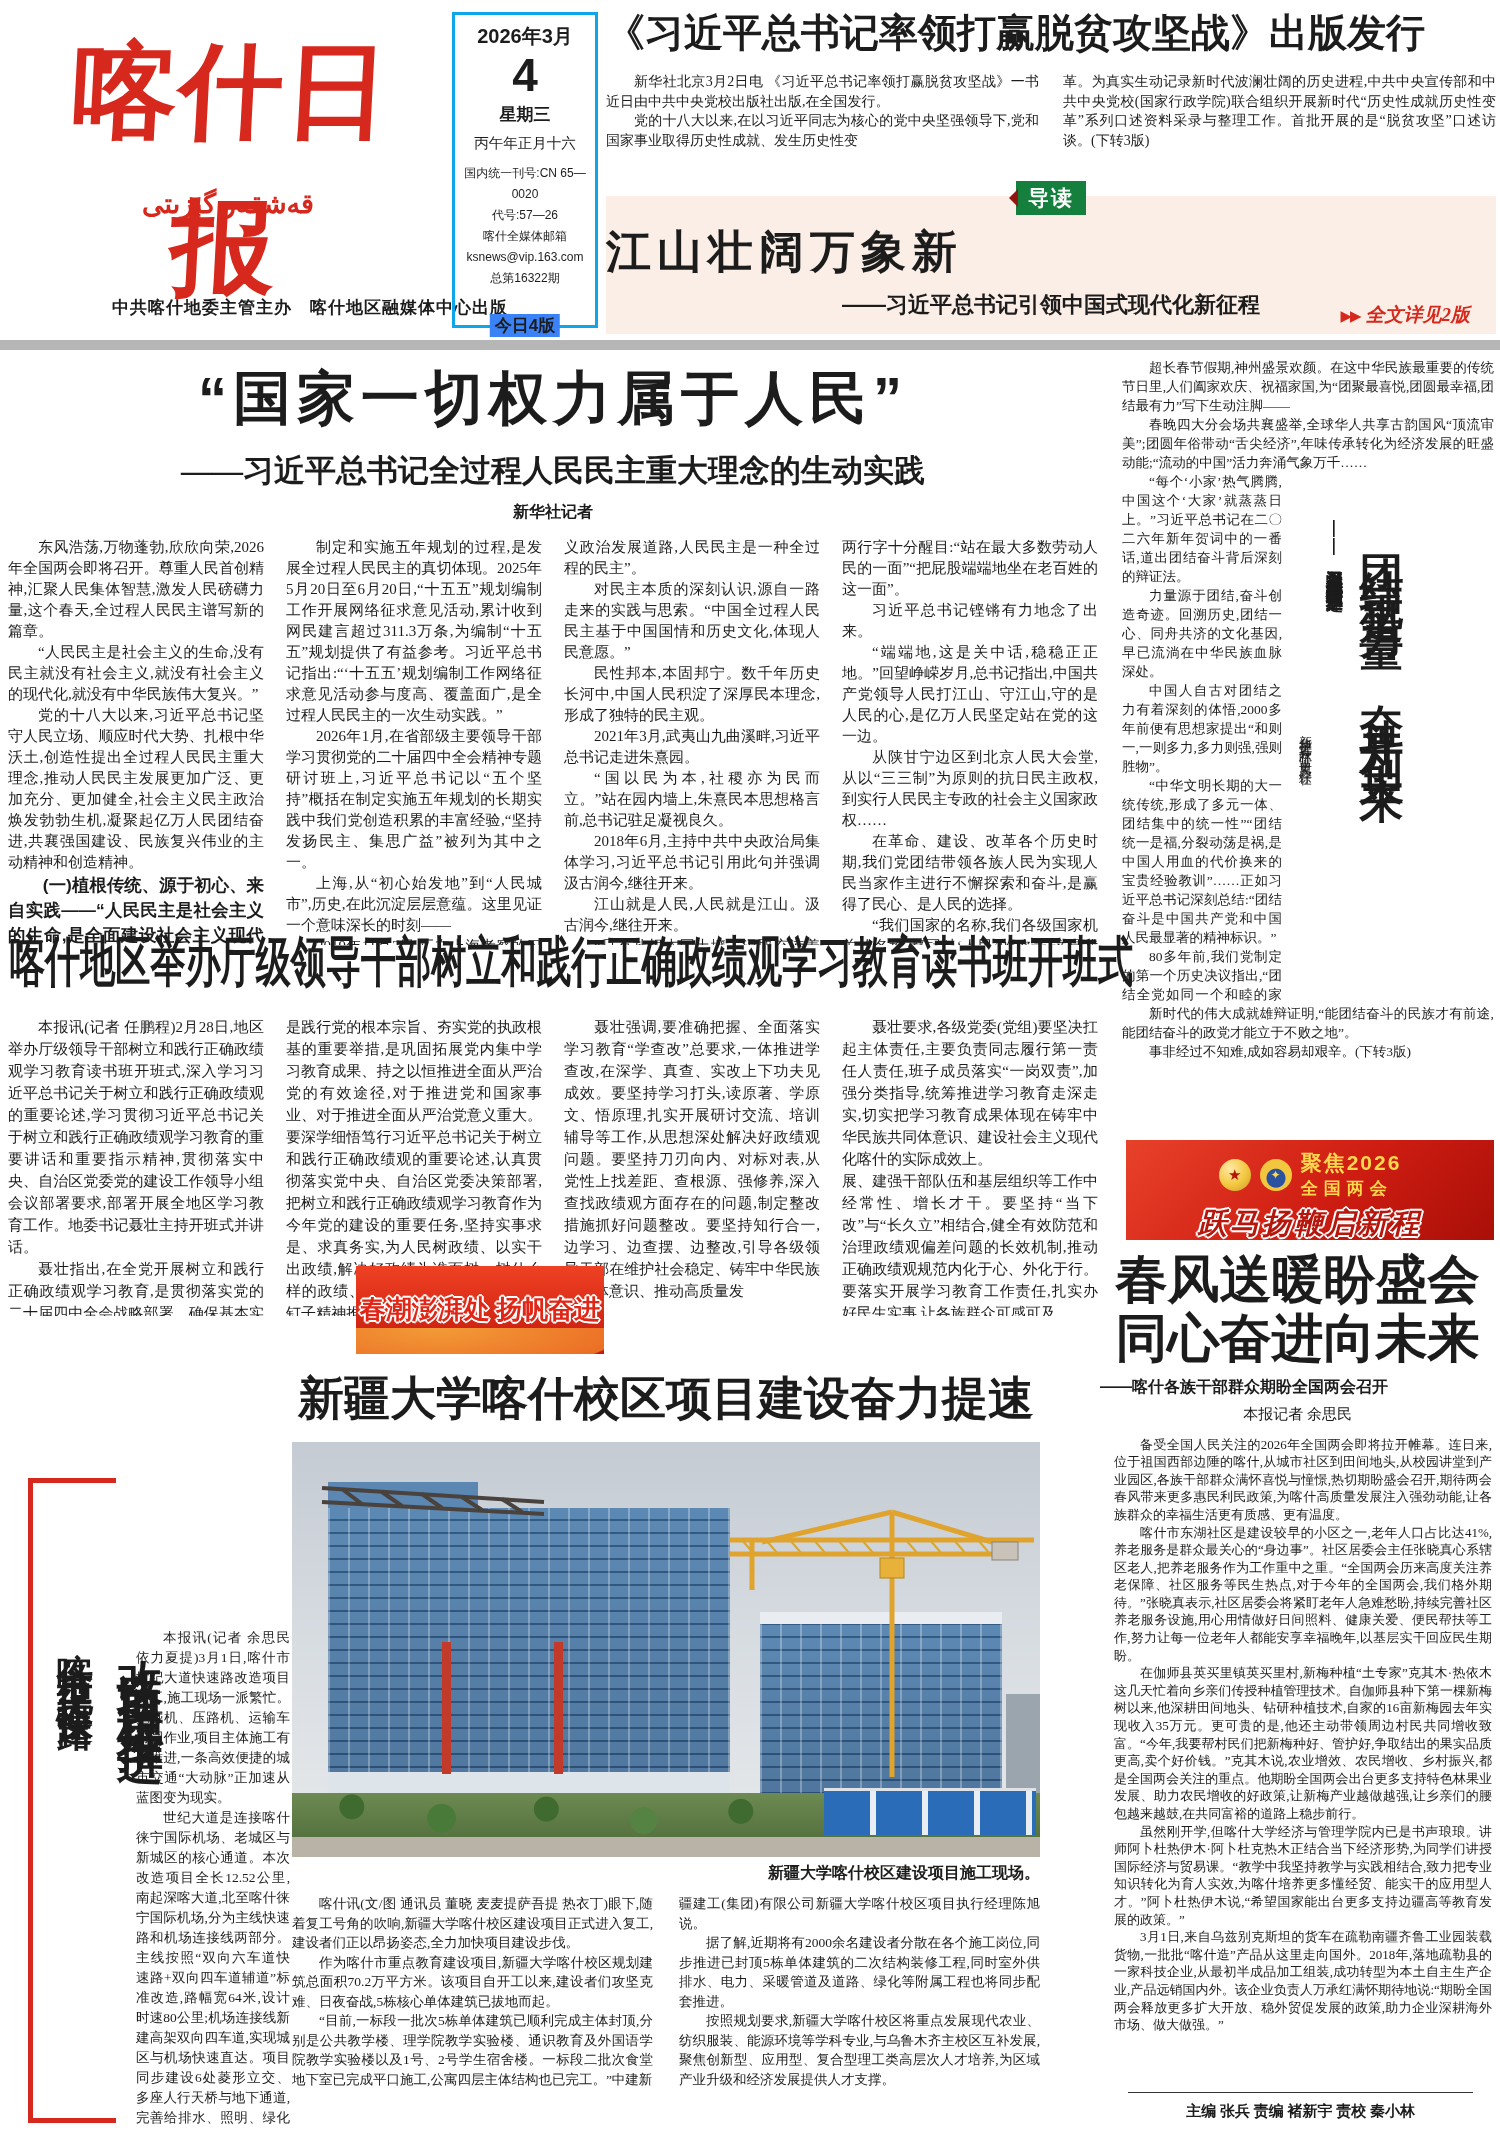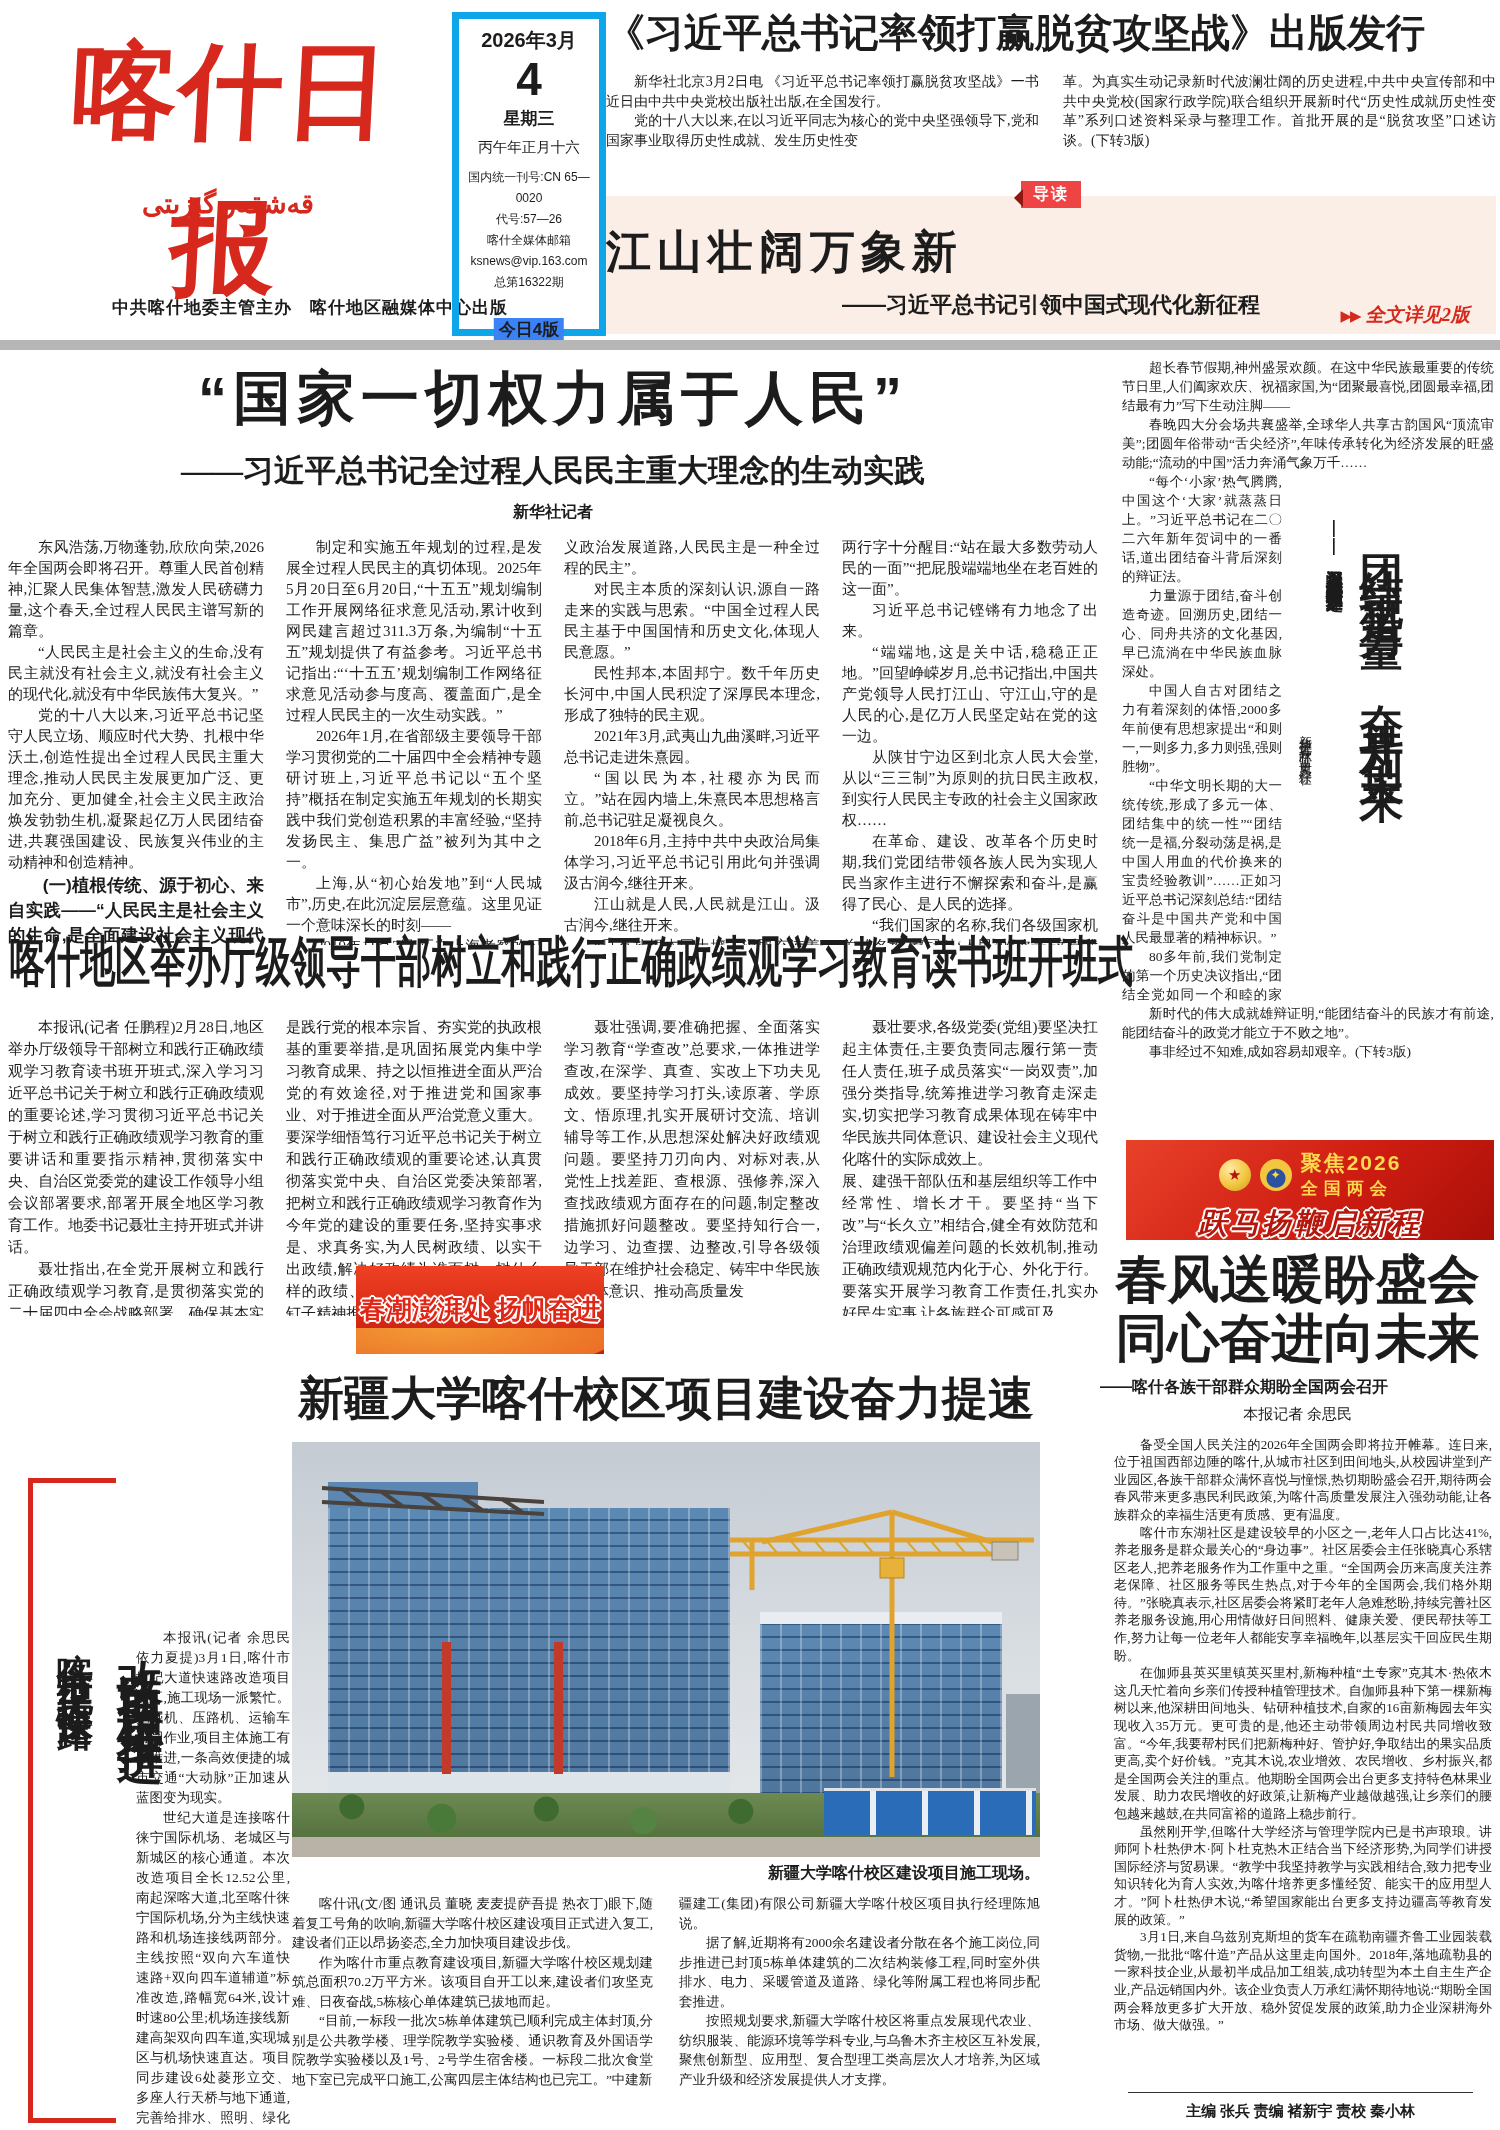--- a/index.html
+++ b/index.html
@@ -11,40 +11,40 @@
   .lead-head{font-weight:900;font-family:"Liberation Sans","DejaVu Sans",sans-serif;font-size:1.16em;line-height:1.45;}
   .just{text-align:justify;text-justify:inter-character;}
 
   
   .logo{position:absolute;left:18px;top:14px;width:420px;text-align:center;
         font-size:104px;font-weight:900;color:#d7281d;letter-spacing:2px;line-height:1.5;
         transform:skewX(-3deg);}
   .uyghur{position:absolute;left:18px;top:188px;width:420px;text-align:center;direction:rtl;
         font-size:27px;font-weight:bold;color:#d7281d;}
   .publisher{position:absolute;left:112px;top:296px;font-size:17px;font-weight:bold;letter-spacing:1px;}
-  .datebox{position:absolute;left:452px;top:12px;width:140px;height:310px;border:7px solid #0ea5e9;
+  .datebox{position:absolute;left:452px;top:12px;width:140px;height:310px;border:3px solid #0ea5e9;
         text-align:center;}
   .db-ym{font-size:20px;font-weight:900;margin-top:8px;}
   .db-day{font-size:46px;font-weight:900;line-height:1.1;}
   .db-wk{font-size:17px;font-weight:800;margin-top:2px;}
   .db-lunar{font-size:14.5px;margin-top:8px;}
   .db-small{font-size:12px;line-height:21px;margin-top:10px;}
   .db-pages{position:absolute;bottom:-12px;left:50%;transform:translateX(-50%);
         background:#3b82f6;padding:0 5px;font-size:17px;font-weight:900;white-space:nowrap;}
 
   
   .topstory{position:absolute;left:606px;top:6px;width:890px;}
   .topstory h1{margin:0 0 12px 0;font-size:39px;font-weight:900;letter-spacing:0;white-space:nowrap;}
   .topcols{display:flex;gap:24px;}
   .topcols .col{width:433px;height:120px;overflow:hidden;font-size:14px;line-height:19.5px;}
 
   
   .daodu{position:absolute;left:606px;top:196px;width:890px;height:138px;background:#fbeee6;}
   .daodu-badge{position:absolute;top:-15px;left:50%;transform:translateX(-50%);
-        background:#ef4444;color:#fff;font-weight:900;font-size:16px;padding:3px 12px;letter-spacing:2px;}
+        background:#15803d;color:#fff;font-weight:900;font-size:21px;padding:3px 12px;letter-spacing:2px;}
   .daodu-badge:before{content:"";position:absolute;left:-16px;top:8px;border:9px solid transparent;
         border-right-color:#8f1710;}
   .daodu-h{margin-top:26px;text-align:left;font-size:45px;font-weight:700;letter-spacing:6px;}
   .daodu-sub{text-align:center;font-size:22px;font-weight:800;margin-top:8px;}
   .daodu-link{position:absolute;right:26px;bottom:6px;color:#d6281b;font-weight:900;
         font-style:italic;font-size:19px;}
   .daodu-link .arr{font-style:normal;font-size:15px;letter-spacing:-2px;margin-right:6px;}
 
   .graybar{position:absolute;left:0;top:340px;width:1500px;height:10px;background:#b6b6b6;}
 

